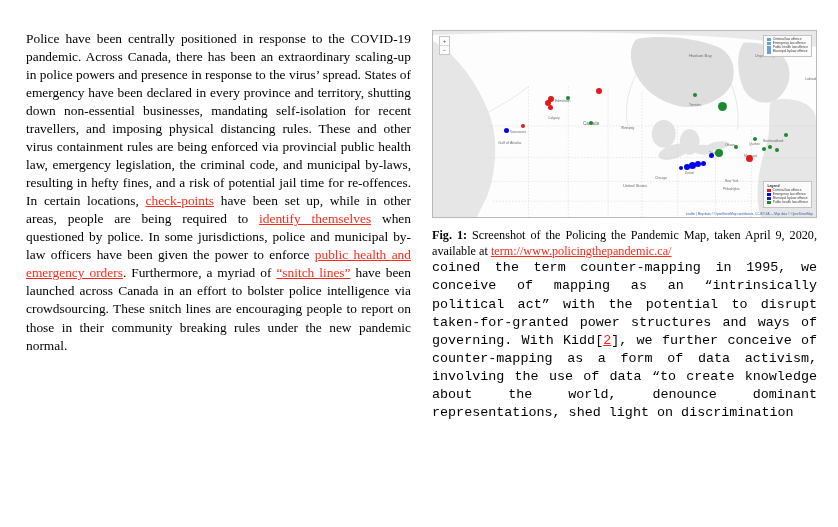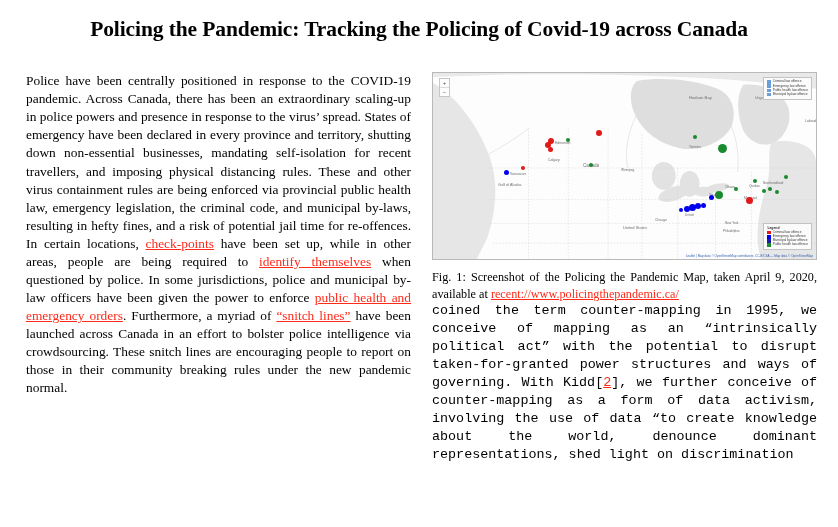--- a/index.html
+++ b/index.html
@@ -174,33 +174,32 @@
     border-radius: 50%;
     z-index: 5;
   }
   p.caption {
     font-size: 12.2px;
     line-height: 1.33;
     text-align: justify;
     margin: 9px 0 0 0;
   }
   p.caption b {
-    font-weight: normal;
+    font-weight: bold;
   }
   .col-right-body {
     margin-top: 25px;
     font-family: Liberation Mono, monospace;
   }
 </style>
 </head>
 <body>
 
 <div class="page">
 
-  <h1 class="title">Policing the Pandemic: Tracking the Policing of Covid-19 across Canada</h1>
 
 
   <div class="columns">
 
     <div class="col">
       <p class="body"><span>Police have been centrally positioned in response to the COVID-19 pandemic. Across Canada, there has been an extraordinary scaling-up in police powers and presence in response to the virus’ spread. States of emergency have been declared in every province and territory, shutting down non-essential businesses, mandating self-isolation for recent travellers, and imposing physical distancing rules. These and other virus containment rules are being enforced via provincial public health law, emergency legislation, the criminal code, and municipal by-laws, resulting in hefty fines, and a risk of potential jail time for re-offences. In certain locations, </span><a class="link" href="#">check-points</a><span> have been set up, while in other areas, people are being required to </span><a class="link" href="#">identify themselves</a><span> when questioned by police. In some jurisdictions, police and municipal by-law officers have been given the power to enforce </span><a class="link" href="#">public health and emergency orders</a><span>. Furthermore, a myriad of </span><a class="link" href="#">“snitch lines”</a><span> have been launched across Canada in an effort to bolster police intelligence via crowdsourcing. These snitch lines are encouraging people to report on those in their community breaking rules under the new pandemic normal.</span></p>
     </div>
 
     <div class="col">
 
@@ -339,20 +338,20 @@
               <div class="dot" style="left: 301px; top: 114px; width: 4px; height: 4px; background: rgb(26, 138, 46);"></div>
               <div class="dot" style="left: 320px; top: 106px; width: 4px; height: 4px; background: rgb(26, 138, 46);"></div>
               <div class="dot" style="left: 329px; top: 116px; width: 4px; height: 4px; background: rgb(26, 138, 46);"></div>
               <div class="dot" style="left: 335px; top: 114px; width: 4px; height: 4px; background: rgb(26, 138, 46);"></div>
               <div class="dot" style="left: 342px; top: 117px; width: 4px; height: 4px; background: rgb(26, 138, 46);"></div>
               <div class="dot" style="left: 351px; top: 102px; width: 4px; height: 4px; background: rgb(26, 138, 46);"></div>
             </div>
 
         </div>
 
-        <p class="caption"><b>Fig. 1:</b><span> Screenshot of the Policing the Pandemic Map, taken April 9, 2020, available at </span><a class="link" href="#">recent://www.policingthepandemic.ca/</a></p>
+        <p class="caption"><b>Fig. 1:</b><span> Screenshot of the Policing the Pandemic Map, taken April 9, 2020, available at </span><a class="link" href="#">term://www.policingthepandemic.ca/</a></p>
       </div>
 
       <p class="body col-right-body"><span>coined the term counter-mapping in 1995, we conceive of mapping as an “intrinsically political act” with the potential to disrupt taken-for-granted power structures and ways of governing. With Kidd[</span><a class="cite" href="#">2</a><span>], we further conceive of counter-mapping as a form of data activism, involving the use of data “to create knowledge about the world, denounce dominant representations, shed light on discrimination</span></p>
 
     </div>
   </div>
 </div>
 
 </body></html>

